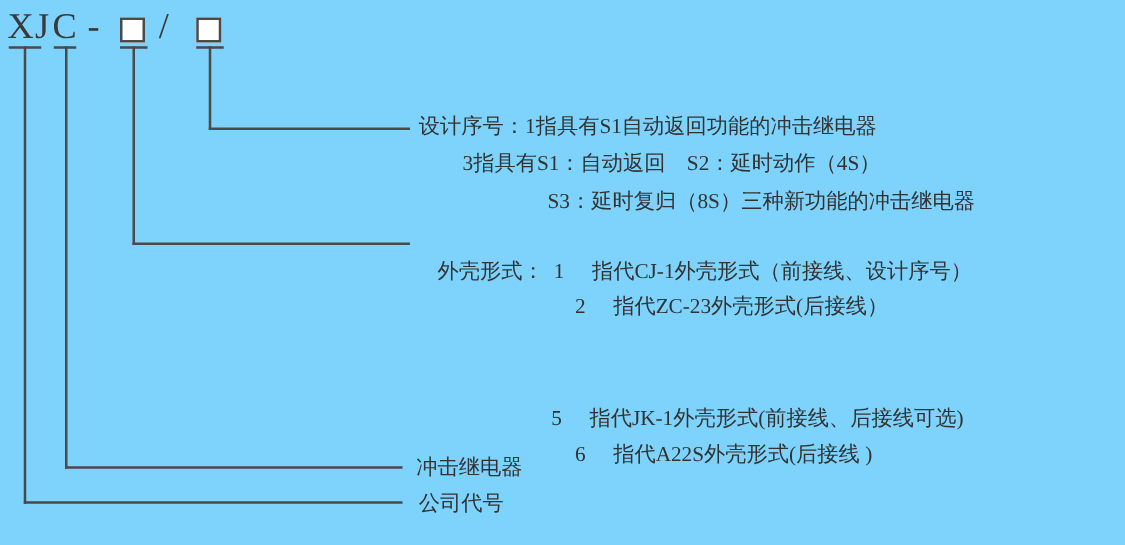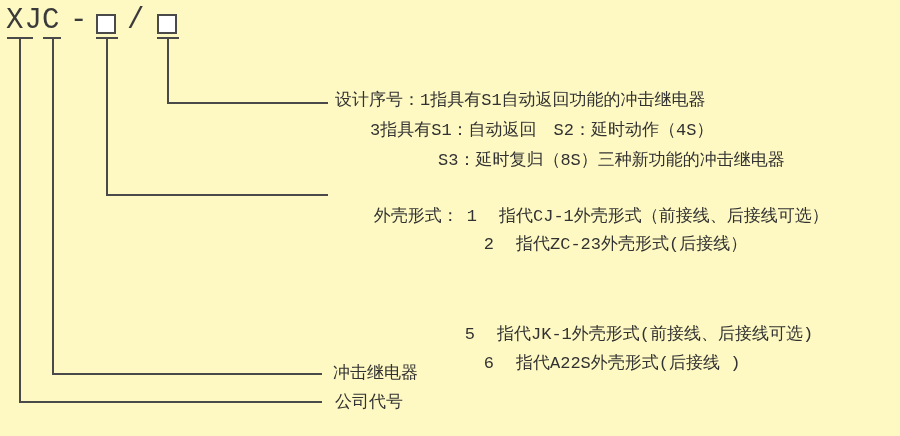--- a/index.html
+++ b/index.html
@@ -4,23 +4,23 @@
 <style>
   html, body {
     margin: 0;
     padding: 0;
     background: #ffffff;
   }
   .canvas {
     position: relative;
     width: 900px;
     height: 436px;
-    background: #fef9c3;
+    background: #7dd3fc;
     overflow: hidden;
-    font-family: Liberation Mono, monospace;
+    font-family: Liberation Serif, serif;
     color: #323232;
     text-align: right;
   }
   
   .code-char {
     position: absolute;
     top: 6px;
     font-size: 29px;
     line-height: 30px;
     color: #3a3a3a;
@@ -90,21 +90,21 @@
   <div class="hline" style="left:106px; top:194px; width:222px;"></div>
 
   <div class="vline" style="left:167px; top:37px; height:67px;"></div>
   <div class="hline" style="left:167px; top:102px; width:161px;"></div>
 
   <div class="row" style="left:335px; top:90px;">设计序号：1指具有S1自动返回功能的冲击继电器</div>
   <div class="row" style="left:333px; top:120px;margin-left:37px;">3指具有S1：自动返回　S2：延时动作（4S）</div>
   <div class="row" style="left:438px; top:150px;">S3：延时复归（8S）三种新功能的冲击继电器</div>
 
   <div class="row" style="left:333px; top:184px;">
-    <span class="shell-label">外壳形式：</span><span class="num">1</span><span>指代CJ-1外壳形式（前接线、后接线可选）</span>
+    <span class="shell-label">外壳形式：</span><span class="num">1</span><span>指代CJ-1外壳形式（前接线、设计序号）</span>
   </div>
   <div class="row" style="left:443px; top:212px;">
     <span class="num">2</span><span>指代ZC-23外壳形式(后接线）</span>
   </div>
   <div class="row" style="left:424px; top:302px;">
     <span class="num">5</span><span>指代JK-1外壳形式(前接线、后接线可选)</span>
   </div>
   <div class="row" style="left:443px; top:331px;">
     <span class="num">6</span><span>指代A22S外壳形式(后接线 )</span>
   </div>

